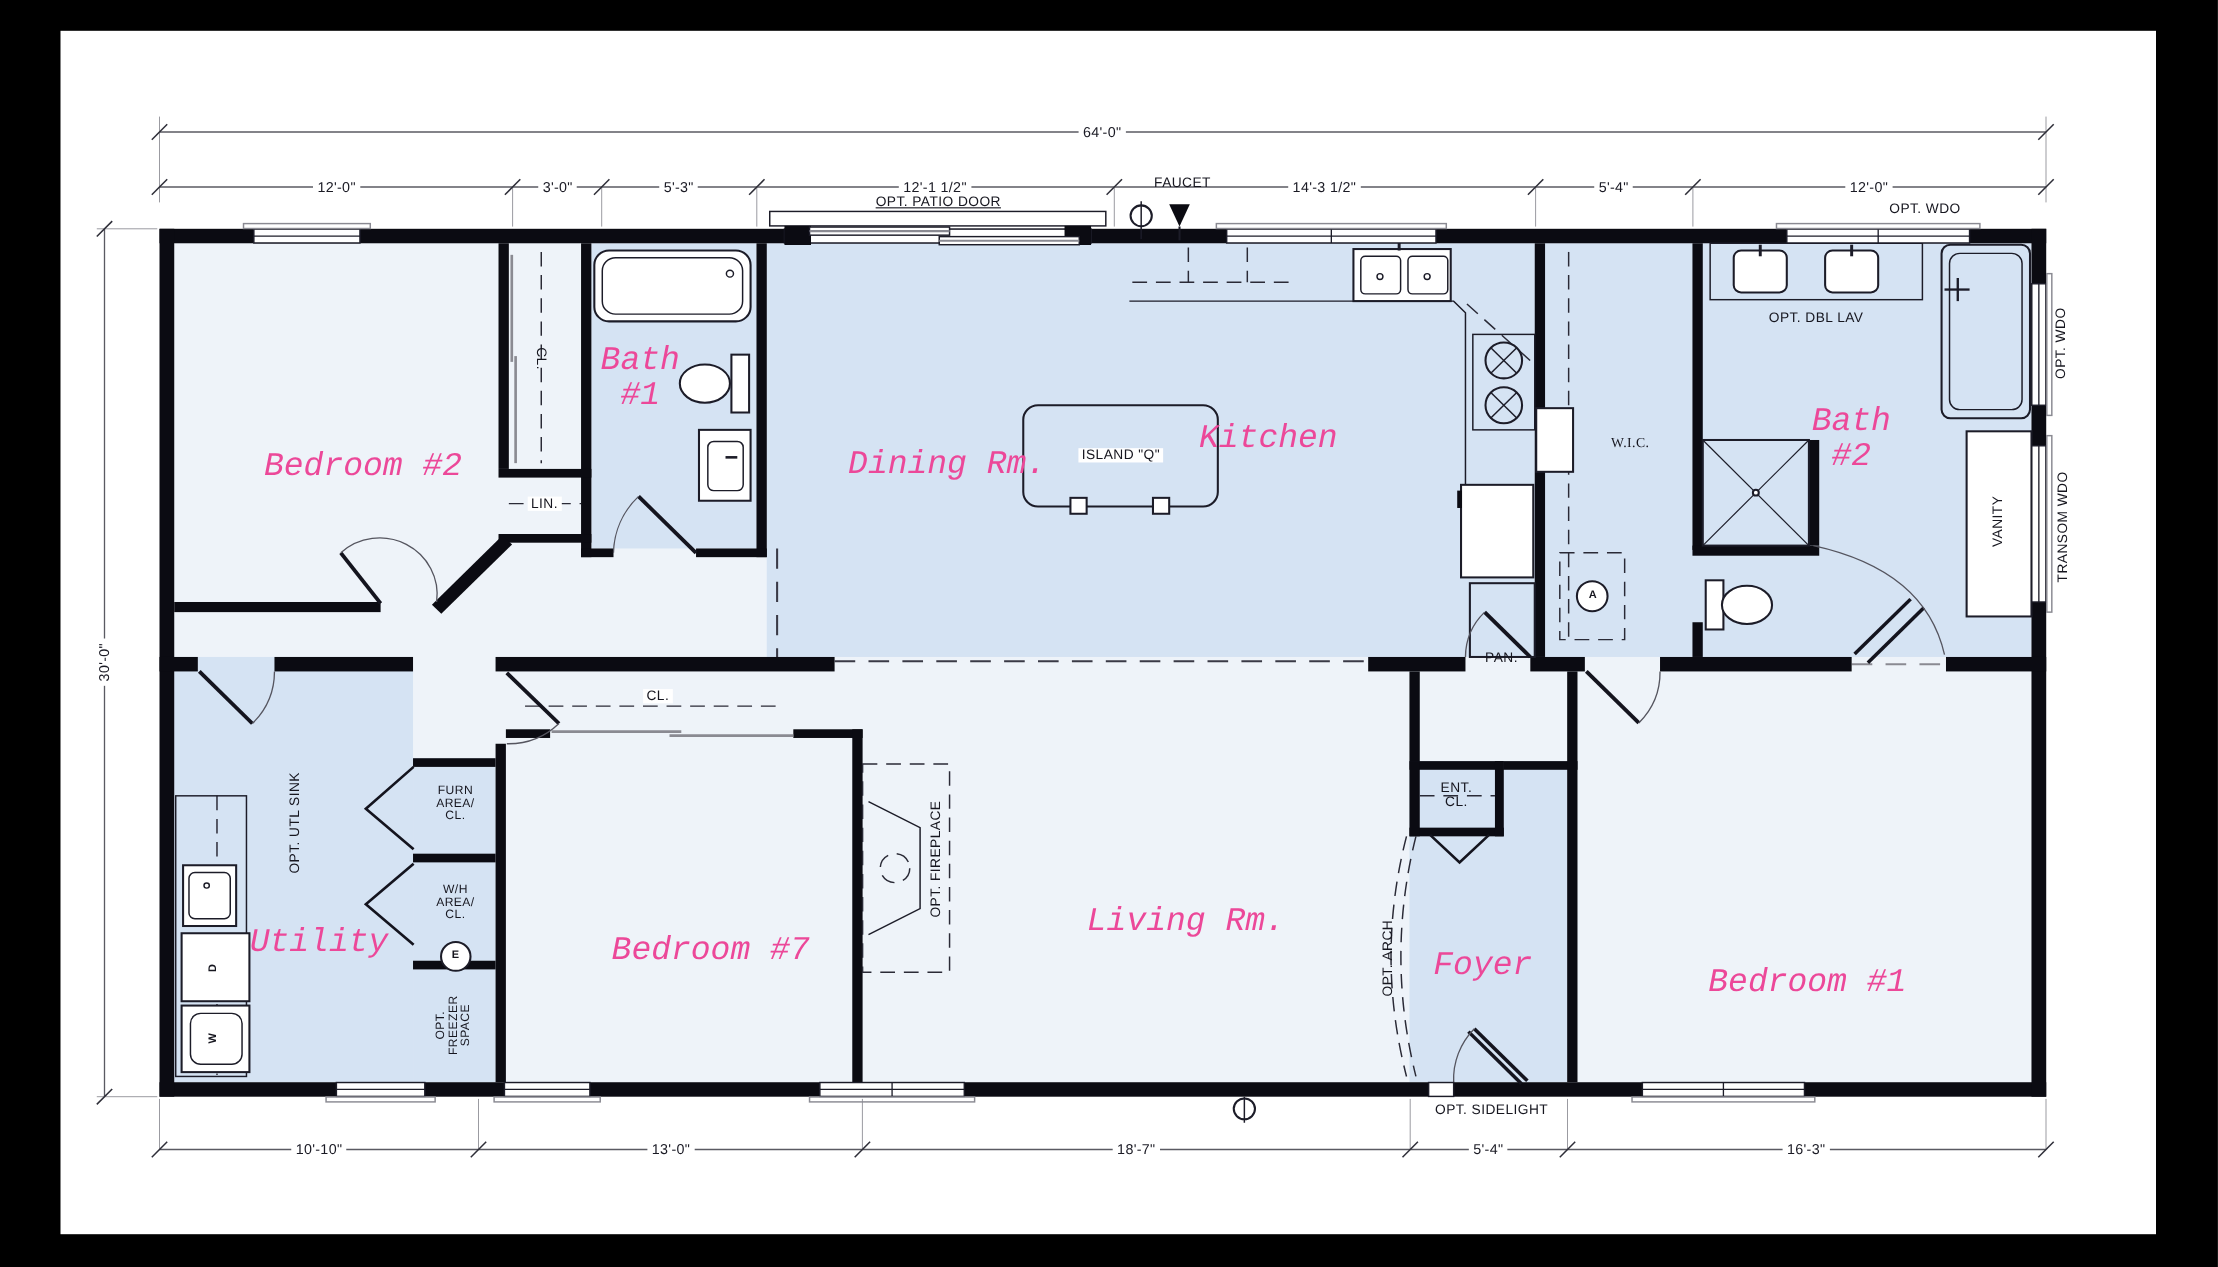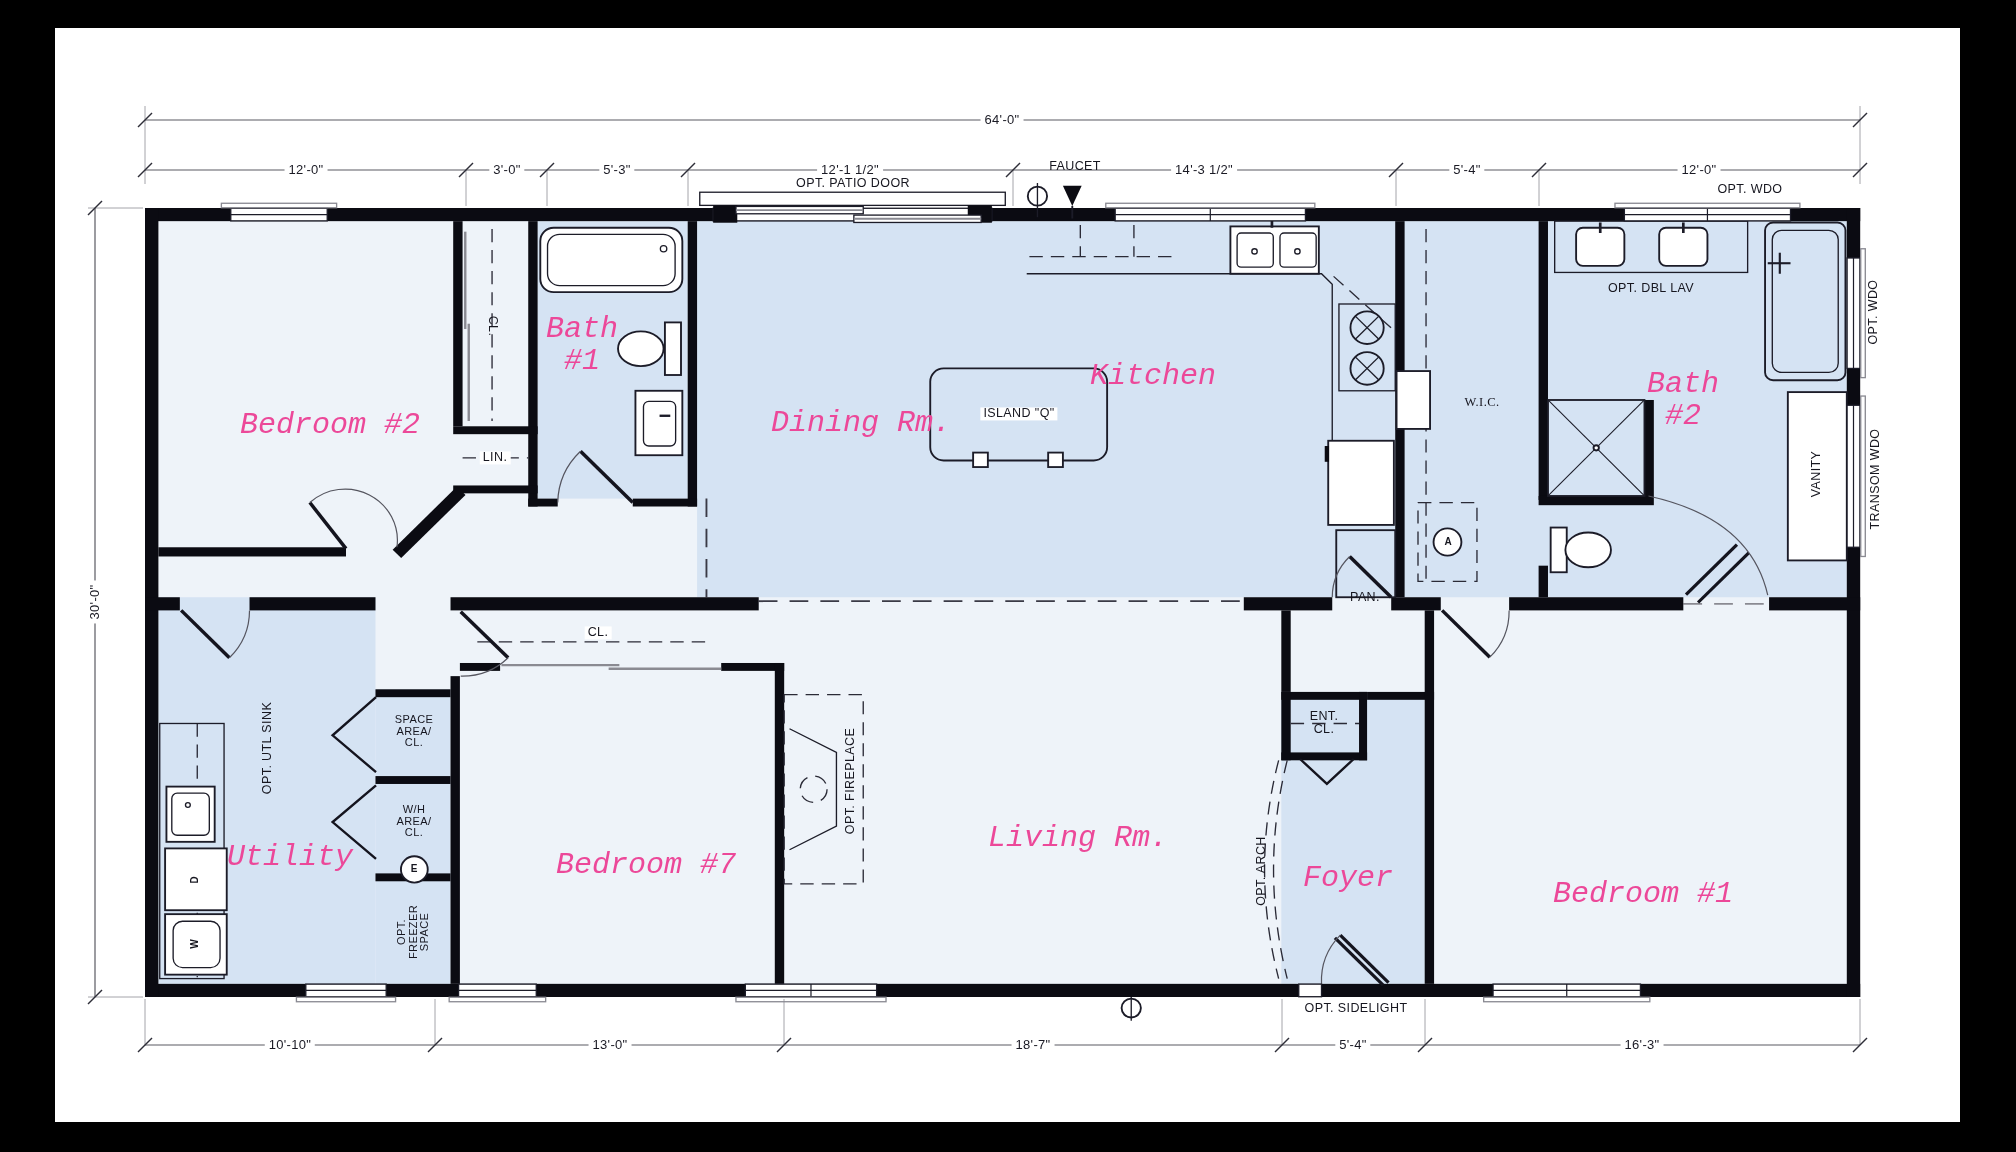--- a/index.html
+++ b/index.html
@@ -348,21 +348,21 @@
   <div class="lbl dim" style="left: 290px; top: 1045px;">10'-10"</div>
   <div class="lbl dim" style="left: 610px; top: 1045px;">13'-0"</div>
   <div class="lbl dim" style="left: 1033px; top: 1045px;">18'-7"</div>
   <div class="lbl dim" style="left: 1353px; top: 1045px;">5'-4"</div>
   <div class="lbl dim" style="left: 1642px; top: 1045px;">16'-3"</div>
 
   <div class="lbl rm" style="left: 330px; top: 426px;">Bedroom #2</div>
   <div class="lbl rm" style="left: 582px; top: 345px;">Bath
 #1</div>
   <div class="lbl rm" style="left: 861px; top: 424px;">Dining Rm.</div>
-  <div class="lbl rm" style="left: 1153px; top: 377px;">Kitchen</div>
+  <div class="lbl rm" style="left: 1153px; top: 400px;">Kitchen</div>
   <div class="lbl rm" style="left: 1683px; top: 400px;">Bath
 #2</div>
   <div class="lbl rm" style="left: 290px; top: 858px;">Utility</div>
   <div class="lbl rm" style="left: 646px; top: 866px;">Bedroom #7</div>
   <div class="lbl rm" style="left: 1078px; top: 839px;">Living Rm.</div>
   <div class="lbl rm" style="left: 1348px; top: 879px;">Foyer</div>
   <div class="lbl rm" style="left: 1643px; top: 873px; margin-top: 22px;">Bedroom #1</div>
   <div class="lbl sm bg" style="left: 1019px; top: 414px;">ISLAND "Q"</div>
   <div class="lbl sm" style="left: 1482px; top: 403px; font-family: Liberation Serif, serif;">W.I.C.</div>
 
@@ -370,23 +370,23 @@
   <div class="lbl sm bg" style="left: 495px; top: 458px;">LIN.</div>
   <div class="lbl sm bg" style="left: 598px; top: 633px;">CL.</div>
   <div class="lbl sm" style="left: 1324px; top: 723px;">ENT.
 CL.</div>
   <div class="lbl sm" style="left: 1365px; top: 566px; margin-top: 32px;">PAN.</div>
   <div class="lbl sm" style="left: 1651px; top: 289px;">OPT. DBL LAV</div>
   <div class="lbl sm rotm90" style="left: 1817px; top: 474px;">VANITY</div>
   <div class="lbl sm rotm90" style="left: 1876px; top: 479px;">TRANSOM WDO</div>
   <div class="lbl sm" style="left: 1750px; top: 190px;">OPT. WDO</div>
   <div class="lbl sm rotm90" style="left: 1874px; top: 312px;">OPT. WDO</div>
-  <div class="lbl sm" style="left: 853px; top: 184px;">OPT. PATIO DOOR</div>
+  <div class="lbl sm" style="left: 853px; top: 184px; text-decoration: underline;">OPT. PATIO DOOR</div>
   <div class="lbl sm" style="left: 1075px; top: 167px;">FAUCET</div>
-  <div class="lbl sm small11" style="left: 414px; top: 731px;">SPACE
+  <div class="lbl sm small11" style="left: 414px; top: 731px;">FURN
 AREA/
 CL.</div>
   <div class="lbl sm small11" style="left: 414px; top: 821px;">W/H
 AREA/
 CL.</div>
   <div class="lbl sm small11 rotm90" style="left: 413px; top: 932px;">OPT.
 FREEZER
 SPACE</div>
   <div class="lbl sm rotm90" style="left: 268px; top: 748px;">OPT. UTL SINK</div>
   <div class="lbl sm rotm90" style="left: 851px; top: 781px;">OPT. FIREPLACE</div>

